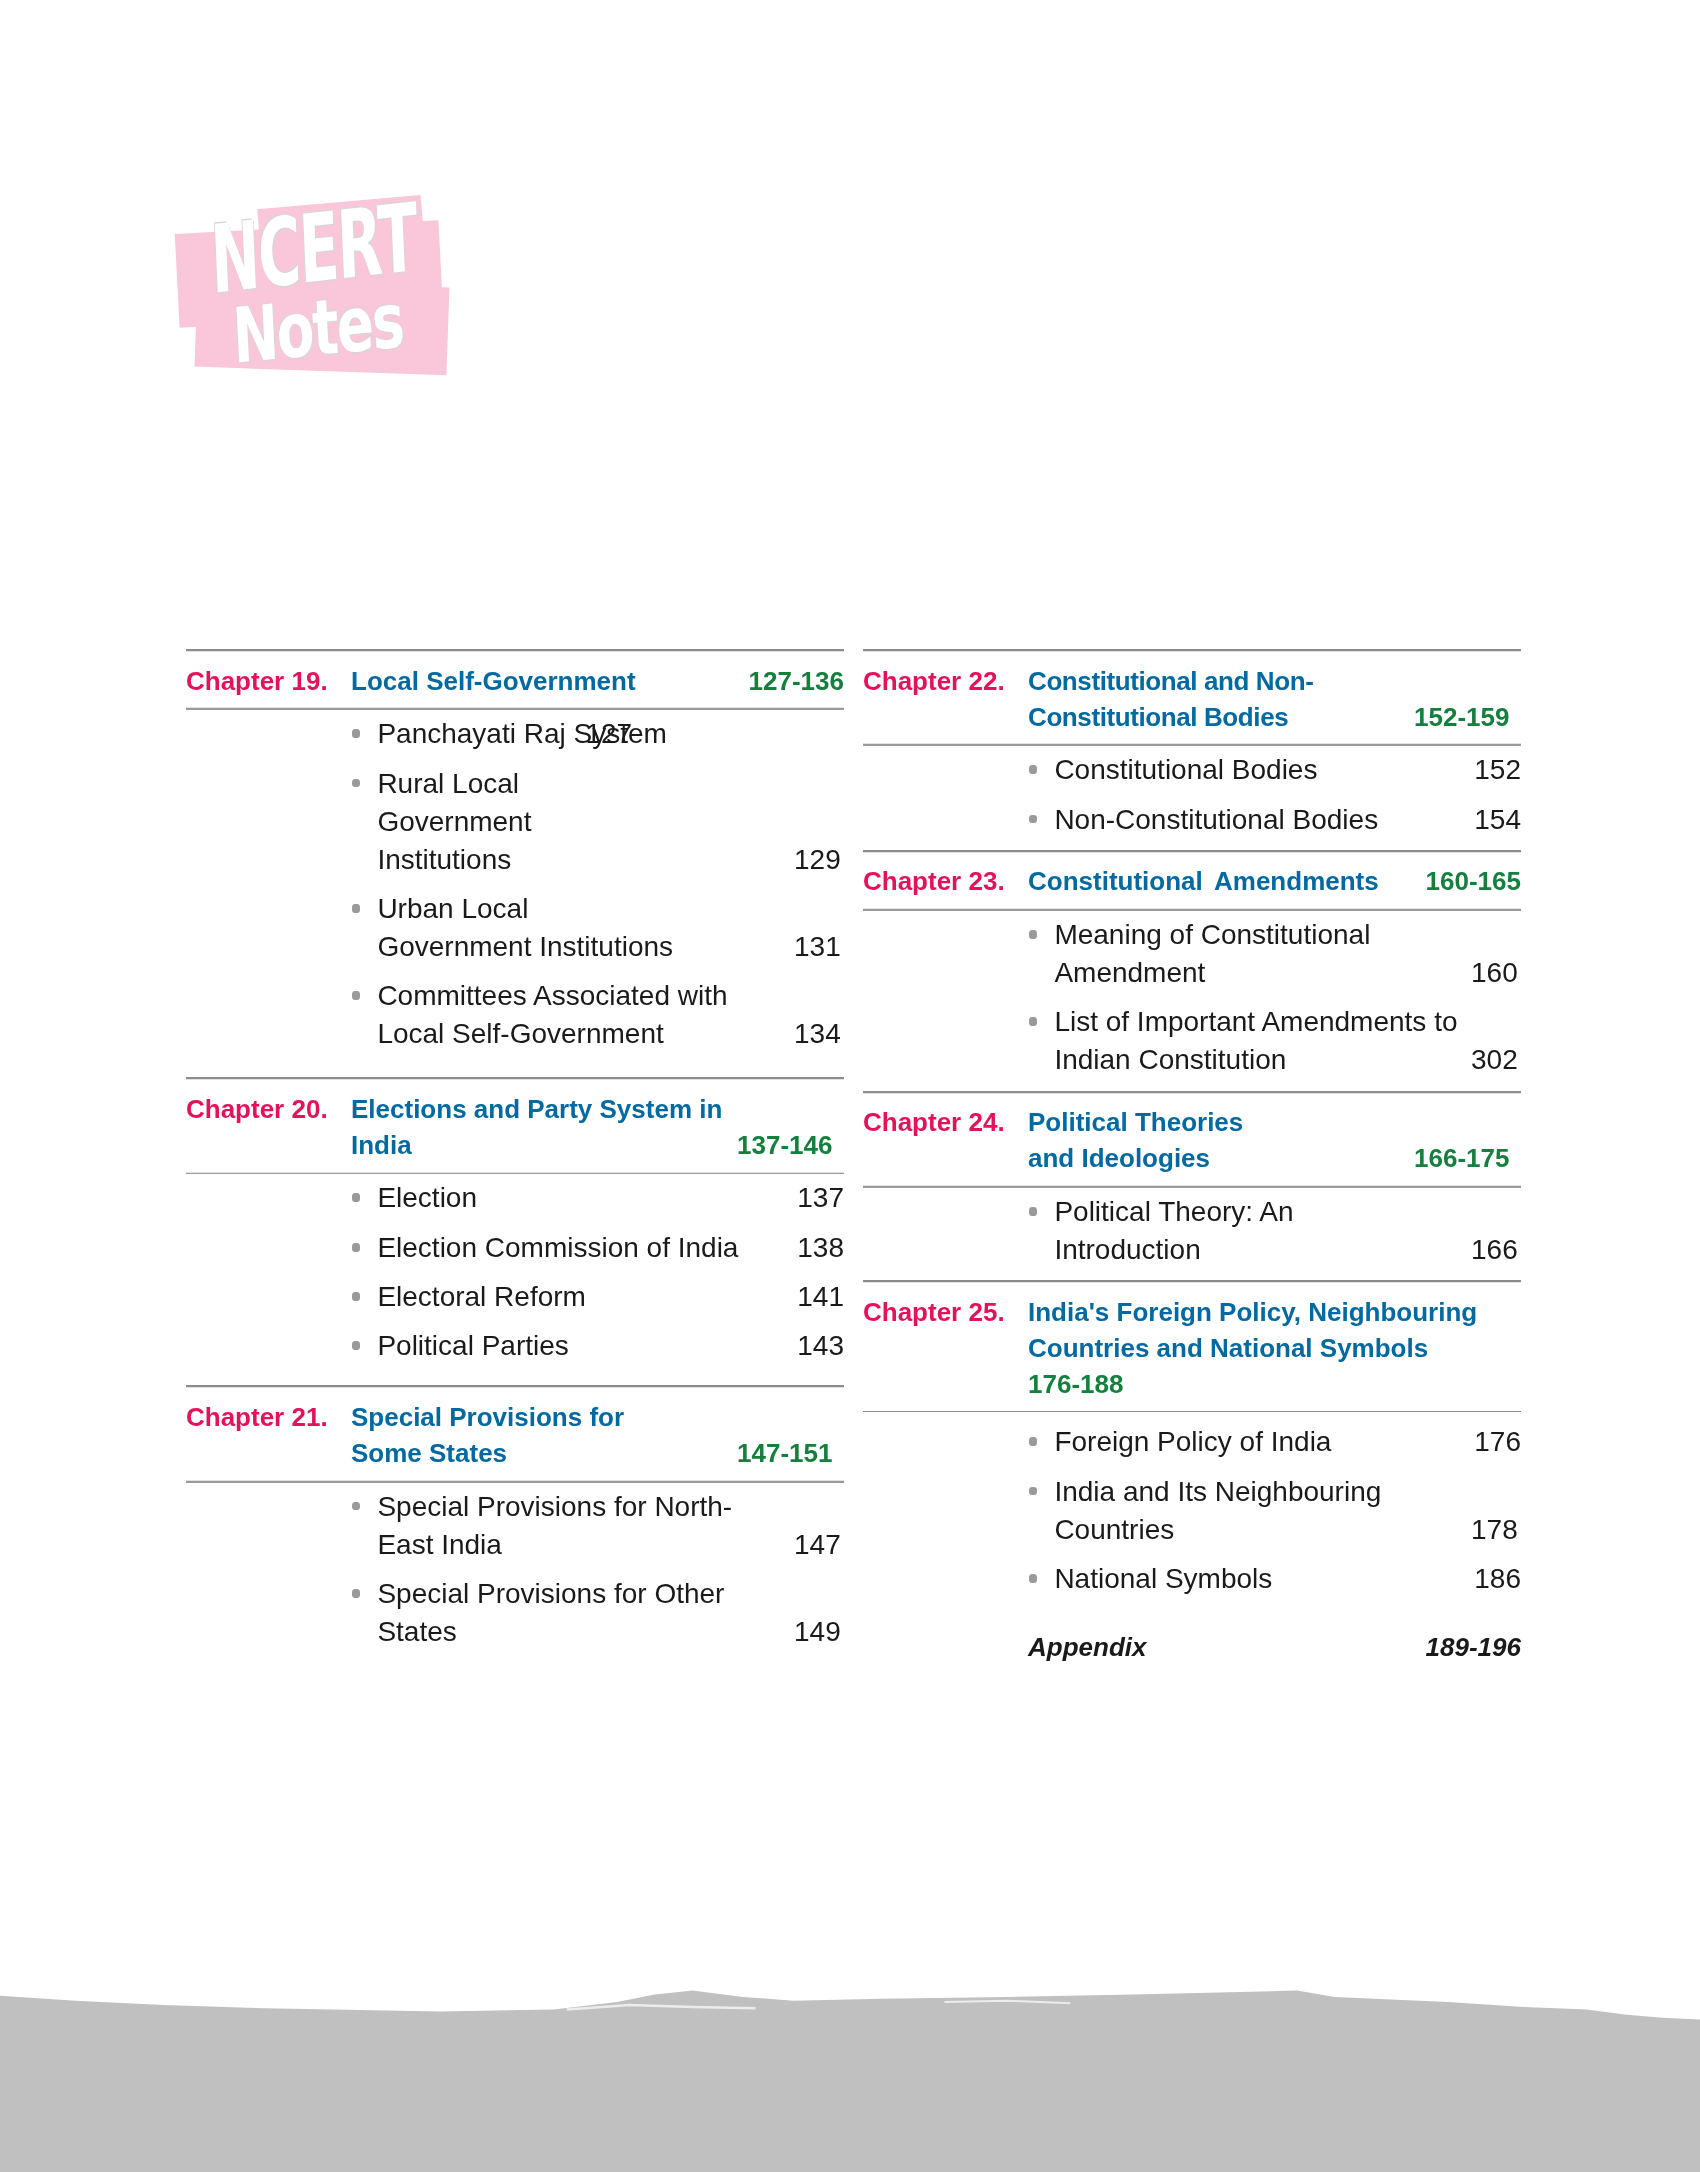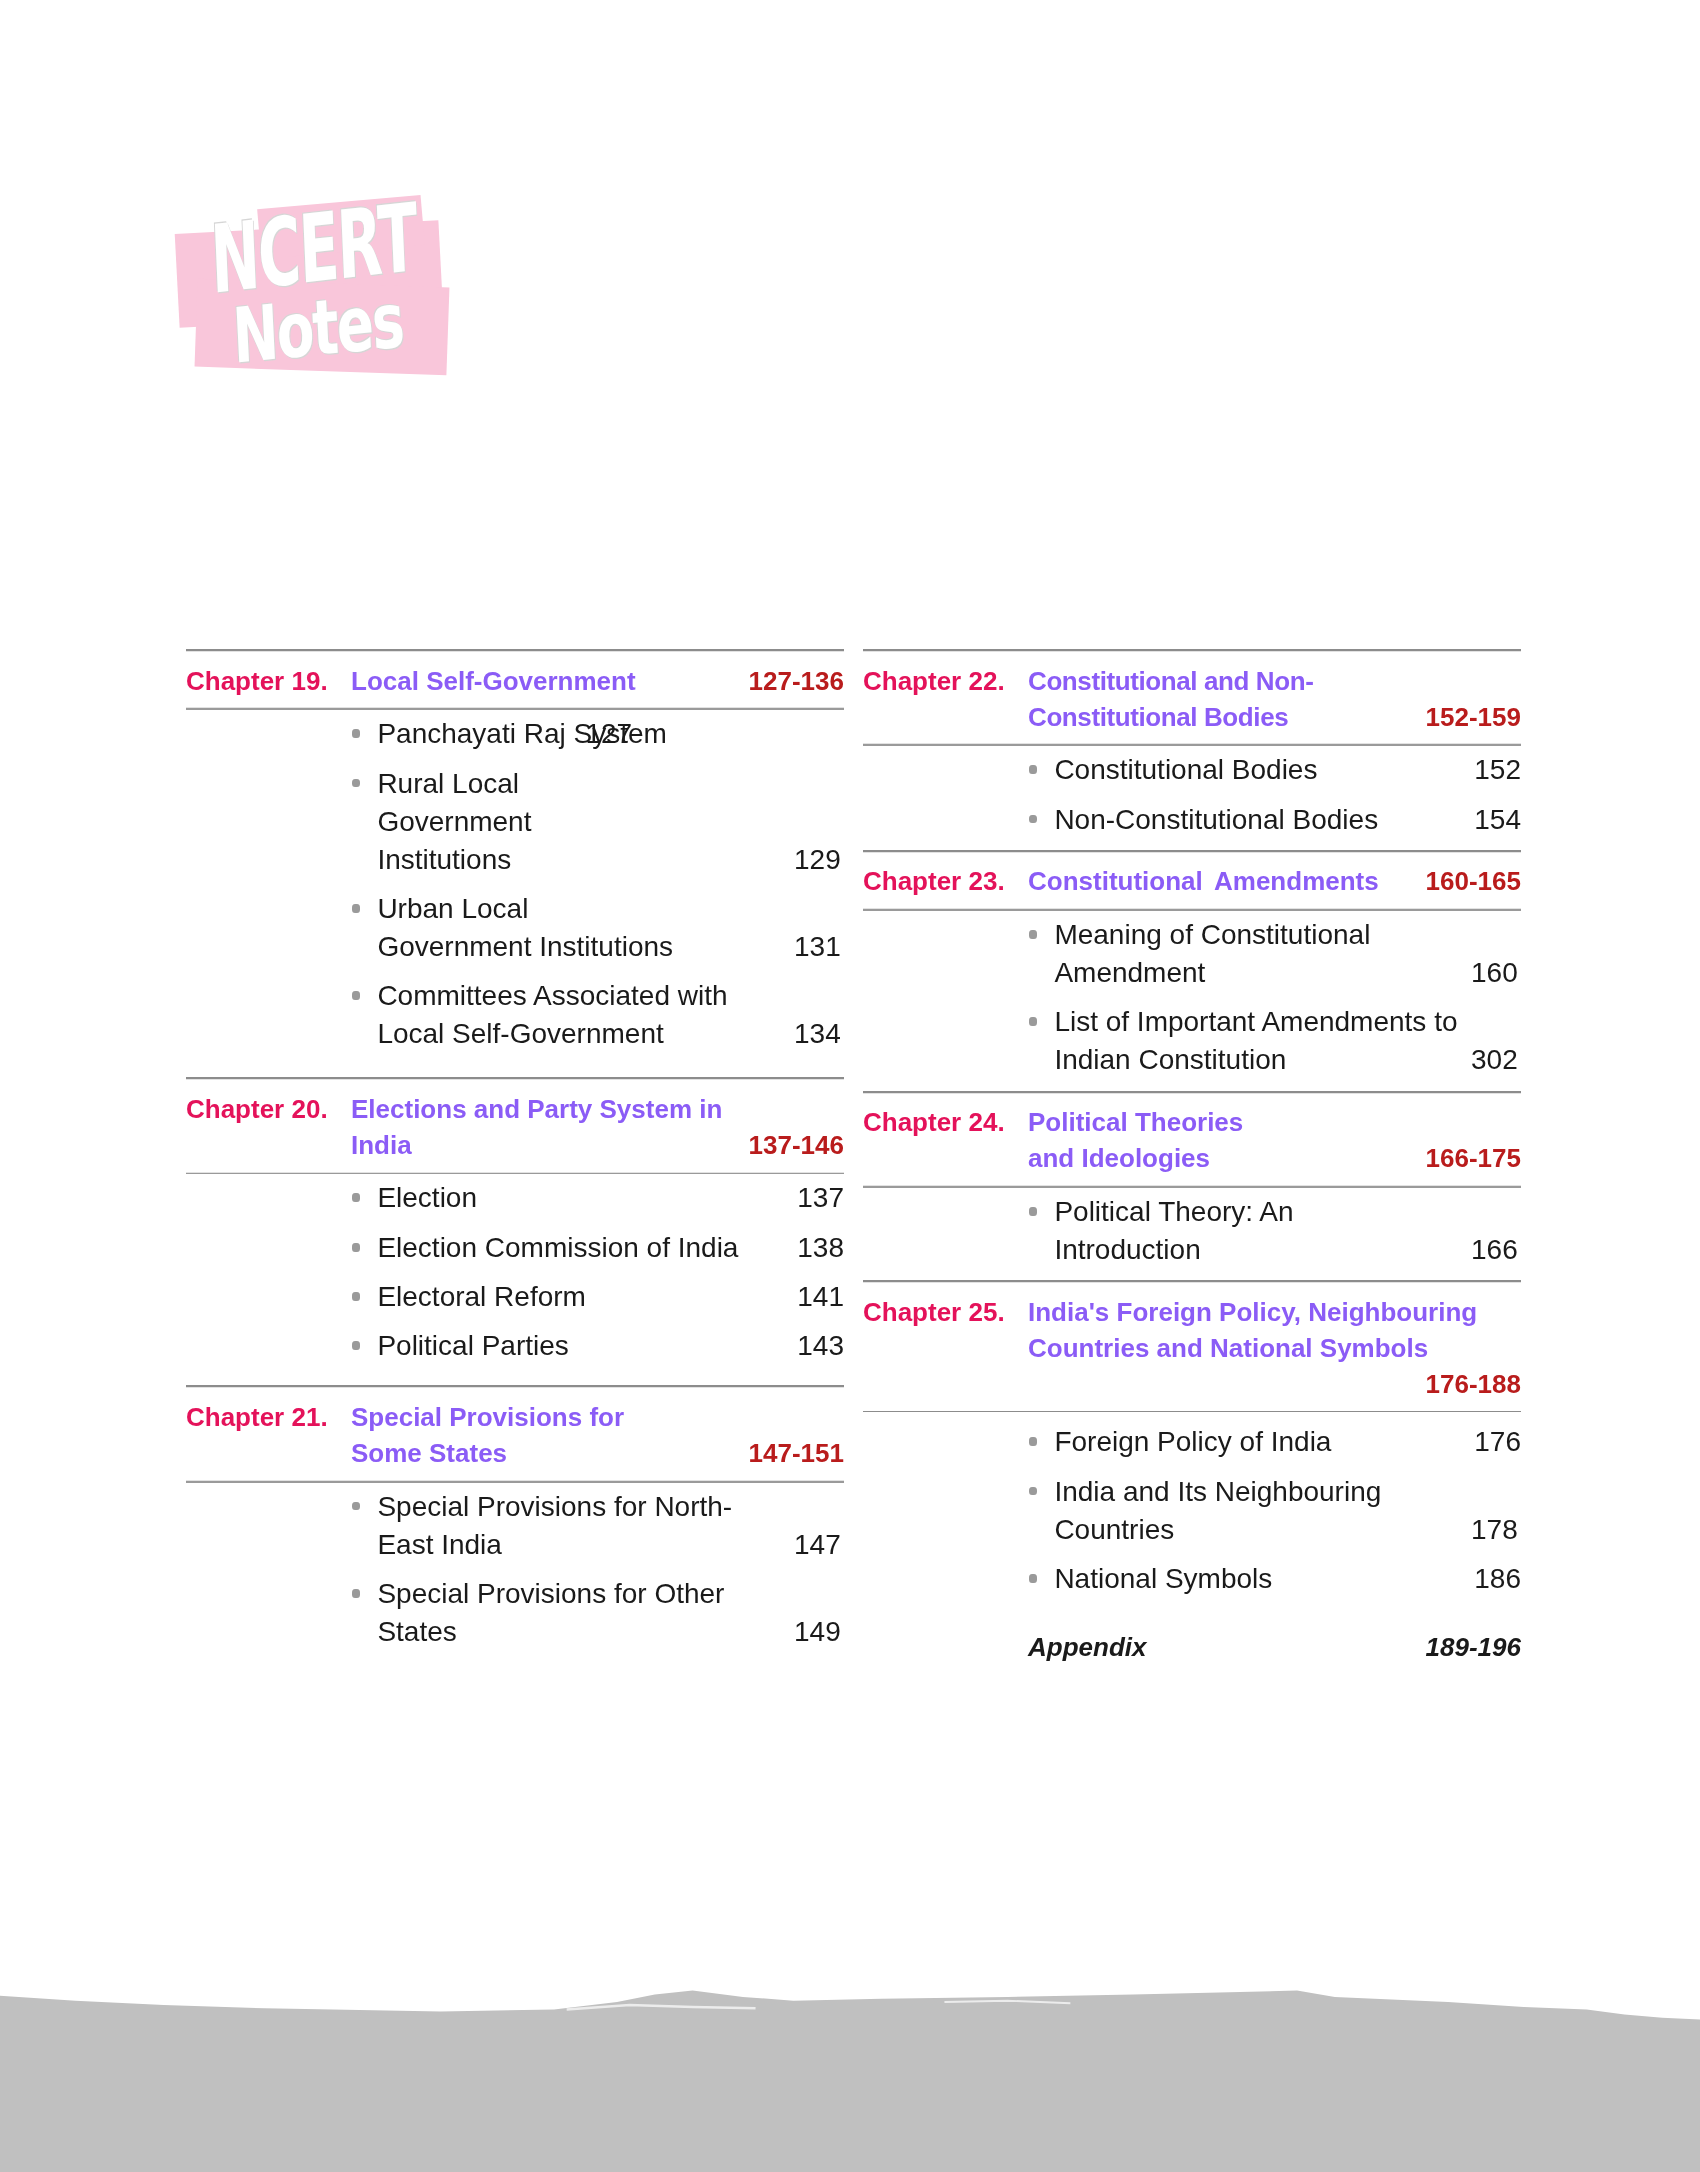--- a/index.html
+++ b/index.html
@@ -39,22 +39,22 @@
   }
   .rule-bot {
     height: 1.9px; background: #9a9a9a; border-top: 1.9px solid #e2e2e2;
   }
   .ch-head {
     display: grid; grid-template-columns: 165px 1fr auto;
     font-size: 26px; line-height: 36px; font-weight: bold;
     padding: 10.7px 0 8.8px 0;
   }
   .ch-label { color: #e4125a; }
-  .ch-title { color: #8b5cf6; }
-  .ch-pages { color: #b91c1c; text-align: right; align-self: end; white-space: nowrap; }
+  .ch-title { color: #0369a1; }
+  .ch-pages { color: #15803d; align-self: end; white-space: nowrap; }
   .ch-pages.own-line { grid-column: 2 / 4; }
 
   .topics { padding: 5px 0 0 165px; }
   .topic {
     display: grid; grid-template-columns: 26.4px 1fr auto;
     font-size: 28px; line-height: 38px; color: #1a1a1a;
     margin-bottom: 11.3px;
   }
   .bullet {
     width: 7.6px; height: 8.8px; background: #9a9a9a; border-radius: 40%;

